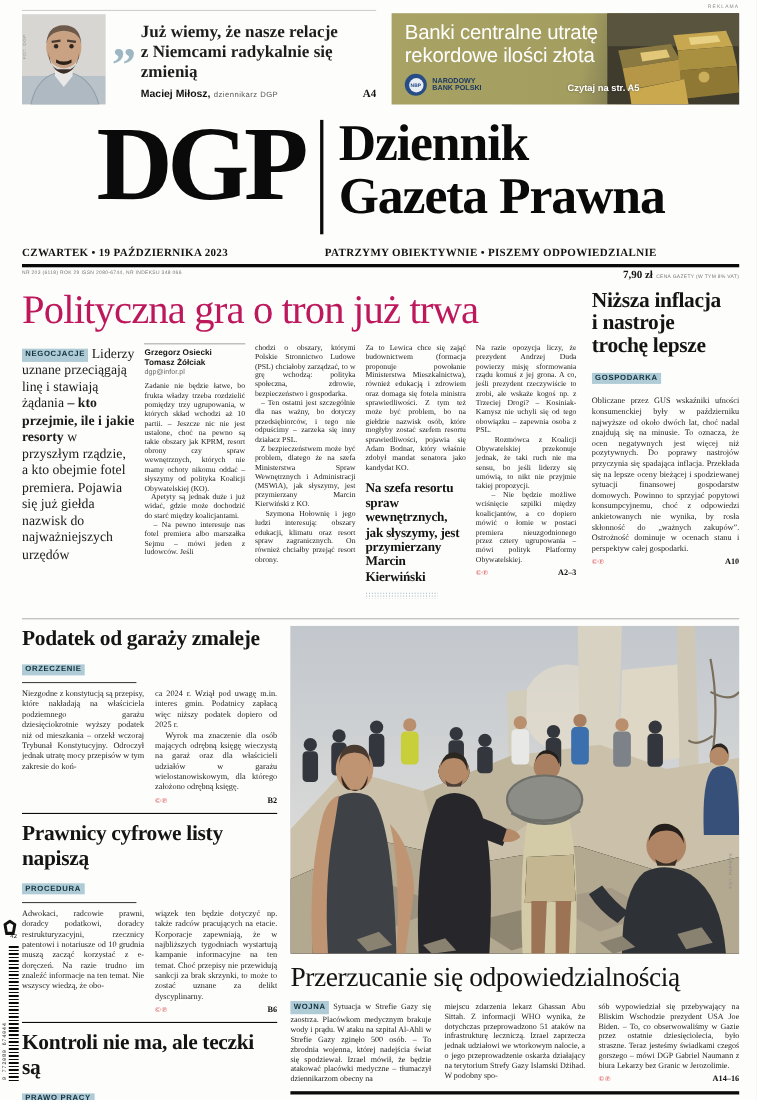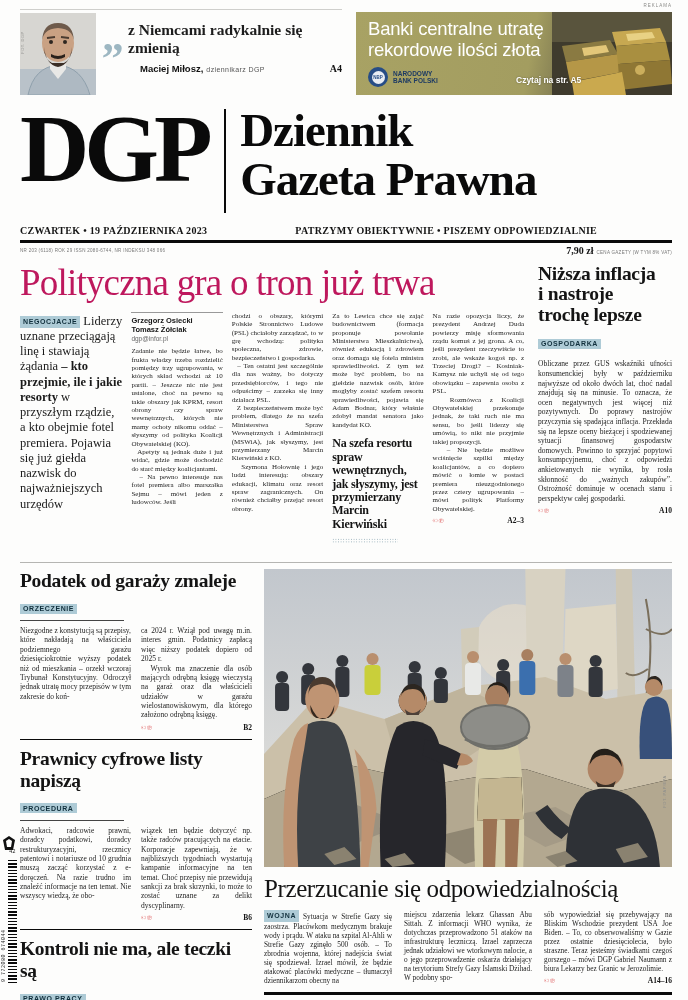--- a/index.html
+++ b/index.html
@@ -11,49 +11,49 @@
   .topstrip{display:flex;gap:14px;margin-top:9px;height:86px;}
   .quotebox{width:322px;display:flex;gap:6px;border-top:1px solid #cfcfcc;padding-top:3px;position:relative;}
   .portrait{width:76px;height:82px;flex:0 0 auto;background:#d9d9d6;overflow:hidden;}
   .portrait svg{display:block;}
   .portrait-credit{position:absolute;left:-9px;top:30px;transform:rotate(-90deg);font-family:"Liberation Sans",sans-serif;
         font-size:4px;color:#9a9a97;letter-spacing:.5px;}
   .qcontent{display:flex;gap:4px;flex:1;}
   .qmark{font-size:44px;line-height:.8;color:#9db7c2;font-weight:bold;font-family:"Liberation Serif",serif;margin-top:6px;}
   .qtext{margin-top:8px;flex:1;}
   .qline{font-size:15.5px;font-weight:bold;line-height:1.15;color:#1d1d1d;}
-  .qauthor{margin-top:6px;display:flex;align-items:baseline;font-family:"Liberation Sans",sans-serif;margin-left:12px;}
+  .qauthor{margin-top:6px;display:flex;align-items:baseline;font-family:"Liberation Sans",sans-serif;}
   .qname{font-size:9.5px;font-weight:bold;color:#111;}
   .qrole{font-size:7px;color:#555;margin-left:3px;letter-spacing:.4px;}
   .qref{margin-left:auto;font-size:10px;font-weight:bold;font-family:"Liberation Serif",serif;}
   .adwrap{flex:1;position:relative;}
   .reklama{position:absolute;right:0;top:-6px;font-family:"Liberation Sans",sans-serif;font-size:4.5px;
         letter-spacing:1px;color:#8a8a87;}
   .ad{position:absolute;left:0;right:0;top:3px;bottom:0;background:linear-gradient(100deg,#a8a264 0%,#a39d60 55%,#6d684a 72%,#4a4636 100%);
         overflow:hidden;}
   .ad-headline{position:absolute;left:12px;top:7px;color:#fff;font-family:"Liberation Sans",sans-serif;
         font-size:18.5px;line-height:1.12;font-weight:normal;letter-spacing:-.2px;}
   .ad-brandrow{position:absolute;left:12px;bottom:8px;display:flex;align-items:center;gap:5px;}
   .nbp-logo{width:20px;height:20px;border-radius:50%;background:#274d86;display:flex;align-items:center;justify-content:center;}
   .nbp-inner{width:13px;height:13px;border-radius:50%;background:#e9edf4;display:flex;align-items:center;justify-content:center;
         font-family:"Liberation Sans",sans-serif;font-size:4.5px;font-weight:bold;color:#274d86;}
   .ad-brand{font-family:"Liberation Sans",sans-serif;font-size:6.5px;font-weight:bold;color:#1d3a63;line-height:1.15;}
   .ad-cta{position:absolute;left:160px;bottom:10px;color:#fff;font-family:"Liberation Sans",sans-serif;
         font-size:8.5px;font-weight:bold;text-shadow:0 0 2px rgba(0,0,0,.4);}
   .ad-bars{position:absolute;right:0;top:0;height:100%;}
 
   
-  .masthead{display:flex;align-items:flex-start;margin-top:10px;height:112px;}
+  .masthead{display:flex;align-items:flex-start;margin-top:10px;height:112px;justify-content:center;}
   .mast-logo{font-size:96px;font-weight:bold;letter-spacing:-5px;line-height:.92;color:#0a0a0a;}
   .mast-div{width:2.5px;background:#0a0a0a;height:104px;margin:4px 14px 0 16px;}
   .mast-name{font-size:47px;font-weight:bold;line-height:1.0;letter-spacing:-1px;color:#0a0a0a;margin-top:2px;}
   .daterow{display:flex;margin-top:8px;font-weight:bold;font-size:10px;letter-spacing:.3px;}
   .daterow .motto{margin-left:88px;}
   .thickrule{border-top:3px solid #0a0a0a;margin-top:4px;}
-  .issuerow{display:flex;align-items:center;margin-top:2px;font-family:"Liberation Sans",sans-serif;}
+  .issuerow{display:flex;align-items:flex-start;margin-top:2px;font-family:"Liberation Sans",sans-serif;}
   .issueline{font-size:4.5px;color:#777;letter-spacing:.3px;}
   .pricebox{margin-left:auto;display:flex;align-items:baseline;gap:3px;}
   .price{font-size:10px;font-weight:bold;font-family:"Liberation Serif",serif;}
   .pricenote{font-size:4.5px;color:#777;letter-spacing:.3px;}
 
   
   .mainrow{display:flex;gap:14px;margin-top:6px;height:292px;}
   .mainstory{width:504px;flex:0 0 auto;}
   .h1{font-size:37px;font-weight:normal;letter-spacing:-.8px;line-height:1.02;margin:2px 0 10px 0;color:#be185d;}
   .cols5{display:grid;grid-template-columns:1.12fr 1fr 1fr 1fr 1fr;gap:9px;height:232px;overflow:hidden;}
@@ -127,20 +127,21 @@
           <path d="M24 34 Q26 52 38 54 Q50 52 52 34 Q52 46 44 50 L32 50 Q24 46 24 34 Z" fill="#3a2e26"></path>
           <path d="M31 41 Q38 45 45 41 L45 44 Q38 48 31 44 Z" fill="#2a211b"></path>
           <circle cx="31" cy="29" r="2" fill="#2e2620"></circle>
           <circle cx="45" cy="29" r="2" fill="#2e2620"></circle>
           <path d="M27 25 L35 24 M41 24 L49 25" stroke="#4a3b30" stroke-width="2"></path>
         </svg>
       </div>
       <div class="qcontent">
         <span class="qmark">„</span>
         <div class="qtext">
+          <div class="qline">Już wiemy, że nasze relacje</div>
           <div class="qline">z Niemcami radykalnie się zmienią</div>
           <div class="qauthor">
             <span class="qname">Maciej Miłosz,</span>
             <span class="qrole">dziennikarz DGP</span>
             <span class="qref">A4</span>
           </div>
         </div>
       </div>
     </div>
     <div class="adwrap">

